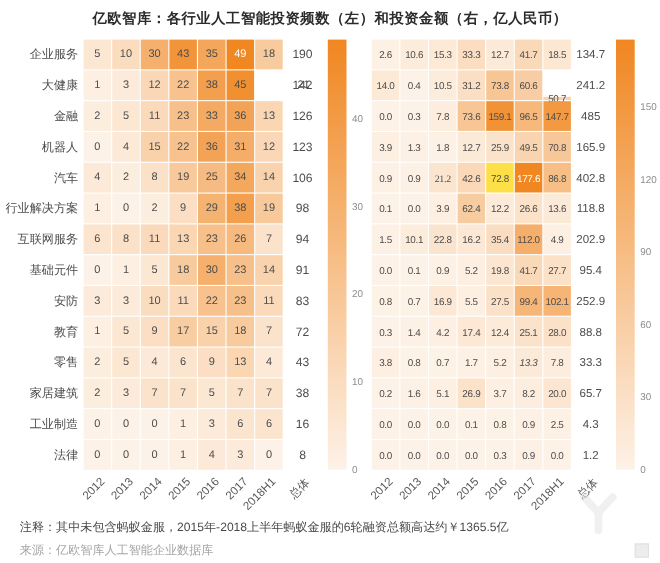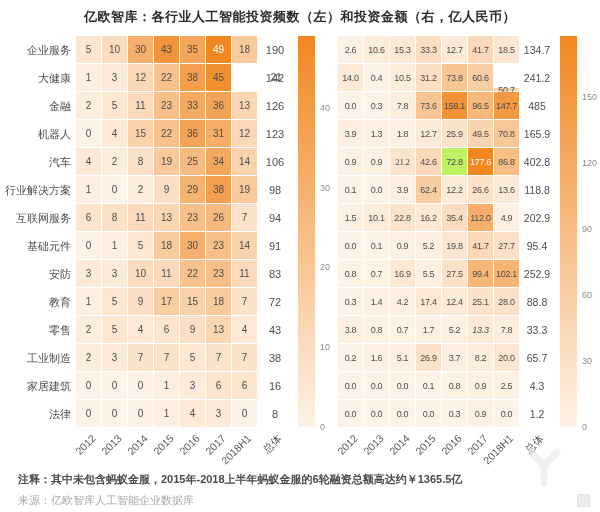--- a/index.html
+++ b/index.html
@@ -17,21 +17,21 @@
   .totals{width:36px;display:flex;flex-direction:column;}
   .totals div{height:28px;line-height:28px;text-align:center;font-size:11px;color:#4d4d4d;white-space:nowrap;}
   .panel[data-panel="1"] .totals div{font-size:10.5px;}
   .cbwrap{position:relative;margin-left:5px;width:40px;height:391px;}
   .colorbar{width:17px;height:391px;}
   .cbticks{position:absolute;left:22px;top:0;width:18px;height:391px;}
   .cbticks span{position:absolute;transform:translateY(-50%);font-size:9px;color:#8c8c8c;}
   .xlabels{position:relative;height:42px;width:217px;}
   .xlabels span{position:absolute;top:4px;white-space:nowrap;font-size:10.5px;color:#595959;
     transform-origin:100% 0;transform:rotate(-45deg);}
-  .note{padding:2px 18px 0 18px;font-size:11px;color:#4a4a4a;font-weight:bold;}
+  .note{padding:2px 18px 0 18px;font-size:11px;color:#4a4a4a;}
   .srcrow{display:flex;justify-content:space-between;padding:6px 10px 0 18px;font-size:11px;color:#a6a6a6;}
   .credit{color:#bdbdbd;display:flex;align-items:center;gap:4px;}
   .wm{position:absolute;right:34px;bottom:26px;opacity:0.5;}
   .logo-mark{width:11px;height:11px;background:#ededed;border:1px solid #e0e0e0;display:inline-block;}
 </style>
 </head>
 <body>
 
 <div class="fig">
   <div class="title">亿欧智库：各行业人工智能投资频数（左）和投资金额（右，亿人民币）</div>
@@ -42,22 +42,22 @@
         <div>大健康</div>
         <div>金融</div>
         <div>机器人</div>
         <div>汽车</div>
         <div>行业解决方案</div>
         <div>互联网服务</div>
         <div>基础元件</div>
         <div>安防</div>
         <div>教育</div>
         <div>零售</div>
+        <div>家居建筑</div>
         <div>工业制造</div>
-        <div>家居建筑</div>
         <div>法律</div>
       </div>
 
     <div class="panel" data-panel="0">
       <div class="pbody">
         <div class="grid">
             <div class="cell" style="background: rgb(252, 231, 211);">5</div>
             <div class="cell" style="background: rgb(250, 220, 191);">10</div>
             <div class="cell" style="background: rgb(245, 176, 110);">30</div>
             <div class="cell" style="background: rgb(242, 148, 57);">43</div>
@@ -223,21 +223,21 @@
             <div class="cell" style="background: rgb(253, 241, 230);">1.3</div>
             <div class="cell" style="background: rgb(253, 241, 229);">1.8</div>
             <div class="cell" style="background: rgb(252, 234, 217);">12.7</div>
             <div class="cell" style="background: rgb(251, 226, 202);">25.9</div>
             <div class="cell" style="background: rgb(249, 212, 176);">49.5</div>
             <div class="cell" style="background: rgb(248, 199, 152);">70.8</div>
             <div class="cell" style="background: rgb(253, 241, 230);">0.9</div>
             <div class="cell" style="background: rgb(253, 241, 230);">0.9</div>
             <div class="cell" style="background: rgb(251, 229, 207); font-family: Liberation Serif, serif;">21.2</div>
             <div class="cell" style="background: rgb(250, 216, 184);">42.6</div>
-            <div class="cell" style="background: #bef264;">72.8</div>
+            <div class="cell" style="background: #fde047;">72.8</div>
             <div class="cell" style="background: rgb(240, 135, 33); color: rgb(255, 255, 255);">177.6</div>
             <div class="cell" style="background: rgb(247, 190, 134);">86.8</div>
             <div class="cell" style="background: rgb(253, 242, 231);">0.1</div>
             <div class="cell" style="background: rgb(253, 242, 231);">0.0</div>
             <div class="cell" style="background: rgb(253, 240, 227);">3.9</div>
             <div class="cell" style="background: rgb(248, 204, 161);">62.4</div>
             <div class="cell" style="background: rgb(252, 235, 217);">12.2</div>
             <div class="cell" style="background: rgb(251, 226, 201);">26.6</div>
             <div class="cell" style="background: rgb(252, 234, 216);">13.6</div>
             <div class="cell" style="background: rgb(253, 241, 229);">1.5</div>

